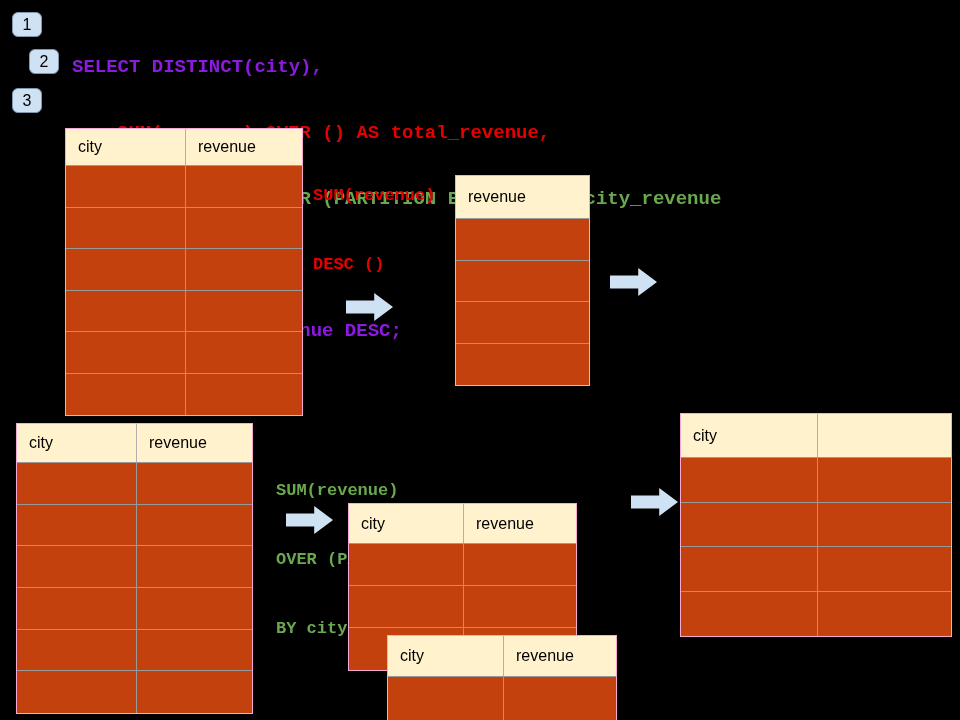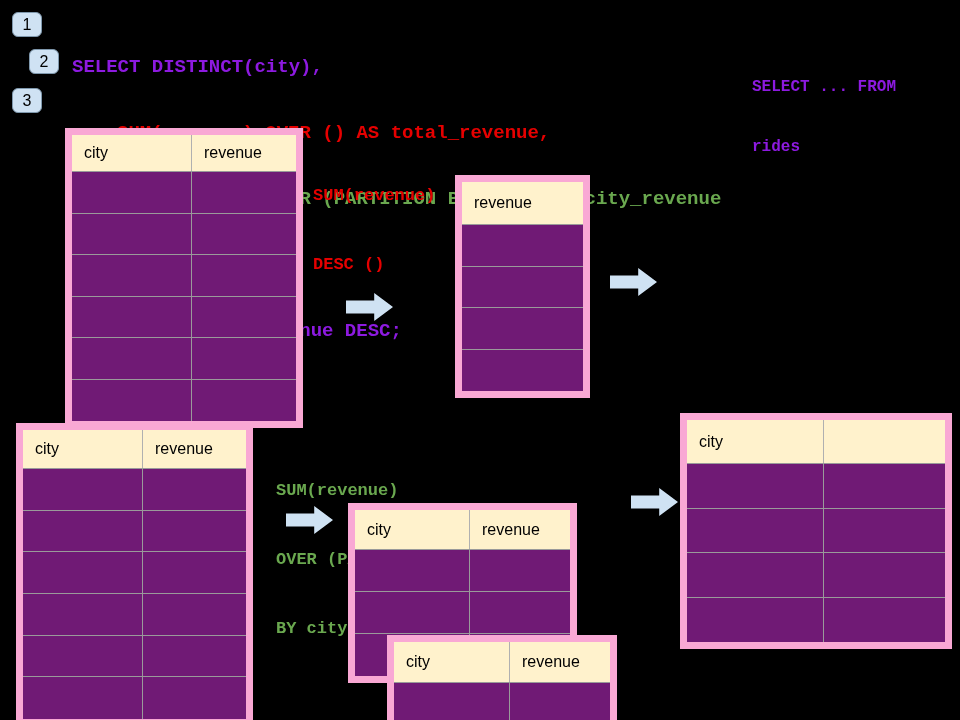--- a/index.html
+++ b/index.html
@@ -19,21 +19,21 @@
   .purple{color:#8d1ae0;}
   .red{color:#e60000;}
   .green{color:#6aa84f;}
 
   .sidenote{position:absolute;left:752px;top:37px;font-family:"Liberation Mono",monospace;
             font-weight:bold;font-size:16px;line-height:20px;white-space:pre;}
   .note{position:absolute;font-family:"Liberation Mono",monospace;font-weight:bold;
         font-size:17px;line-height:23px;white-space:pre;}
 
   
-  .tbl{position:absolute;background:#701a75;border:7px solid #f9a8d4;box-sizing:border-box;}
+  .tbl{position:absolute;background:#c2410c;border:1px solid #f9a8d4;box-sizing:border-box;}
   .hdr{display:flex;background:#fff2cc;border-bottom:1px solid #9a9a9a;box-sizing:border-box;}
   .hcell{box-sizing:border-box;border-right:1px solid #b0b0b0;display:flex;align-items:center;
          padding-left:12px;font-size:16px;color:#000;}
   .hcell.last{border-right:none;flex:1;}
   .trow{display:flex;border-bottom:1px solid #9a9a9a;box-sizing:border-box;}
   .trow:last-child{border-bottom:none;}
   .cell{box-sizing:border-box;border-right:1px solid #9a9a9a;}
   .cell.last{border-right:none;flex:1;}
 
   
@@ -56,24 +56,20 @@
   </div>
 
   <div class="code">
     <div class="purple">SELECT DISTINCT(city),</div>
     <div class="red ind1">SUM(revenue) OVER () AS total_revenue,</div>
     <div class="green ind1">SUM(revenue) OVER (PARTITION BY city) as city_revenue</div>
     <div class="purple ind2">FROM rides</div>
     <div class="purple ind2">ORDER by city_revenue DESC;</div>
   </div>
 
-  <div class="sidenote purple">
-    <div>SELECT ... FROM</div>
-    <div>rides</div>
-  </div>
 
   <div class="note red" style="left:313px;top:138px;">
     <div>SUM(revenue)</div>
     <div>DESC ()</div>
   </div>
 
   <div class="note green" style="left:276px;top:433px;">
     <div>SUM(revenue)</div>
     <div>OVER (PARTITION</div>
     <div>BY city)</div>

